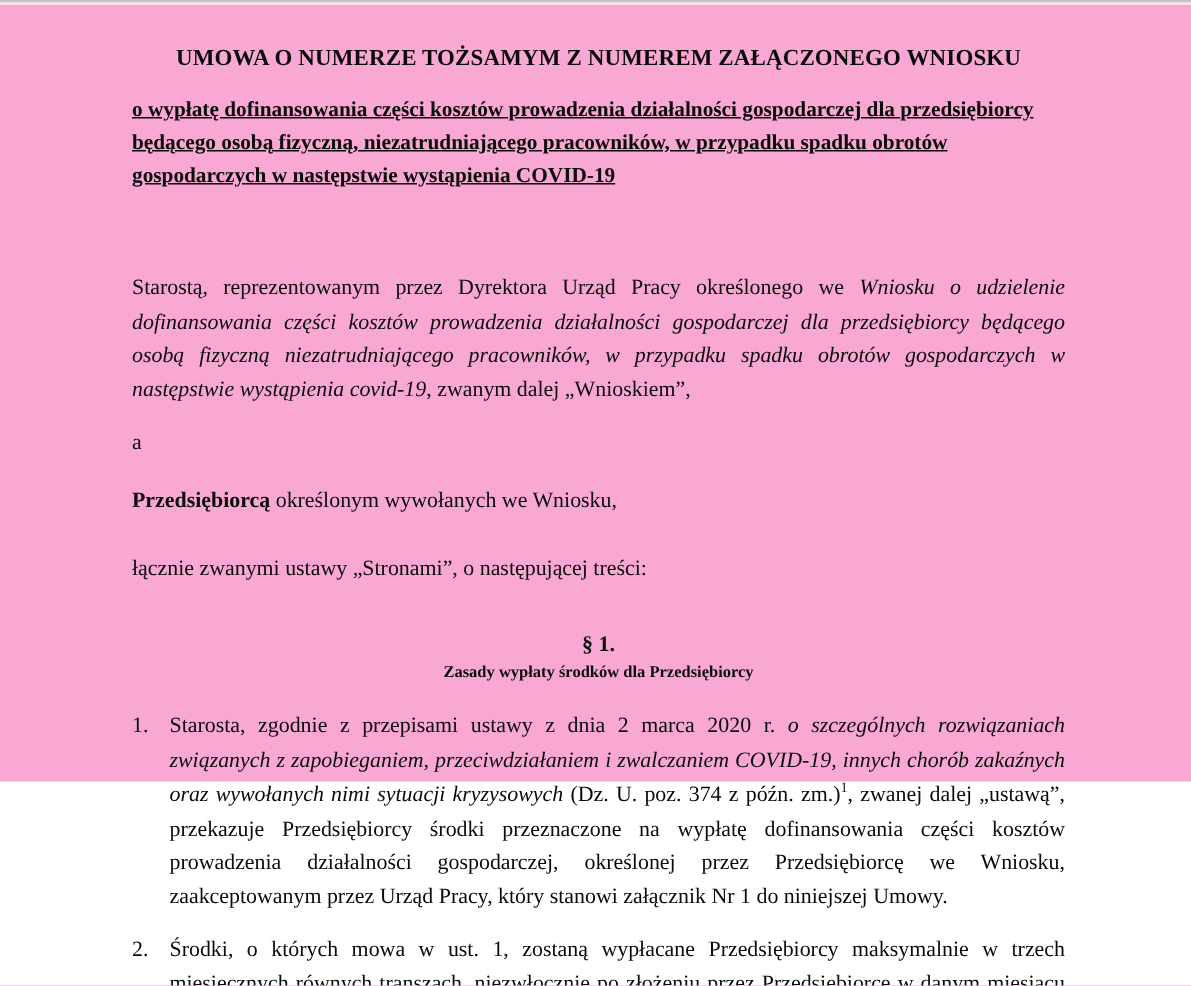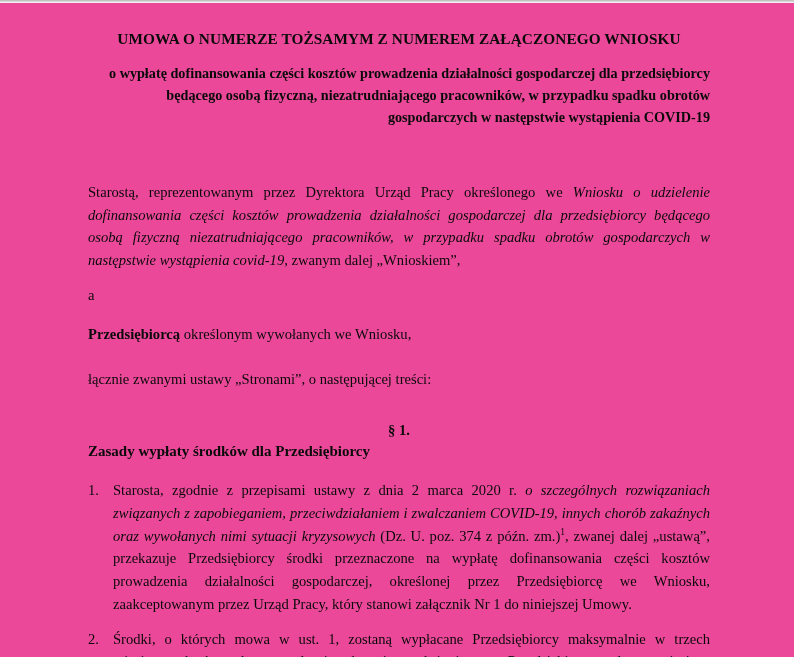--- a/index.html
+++ b/index.html
@@ -19,24 +19,24 @@
     position: absolute;
     top: 0;
     left: 0;
     width: 794px;
     height: 3px;
     background: linear-gradient(to bottom, #b9b9b9 0%, #cfcfcf 40%, #ebebeb 75%, #ffffff 100%);
   }
   .page {
     position: relative;
     width: 794px;
-    height: 657px;
+    height: 521px;
     box-sizing: border-box;
     padding: 0;
-    background: #ec4899;
+    background: #f9a8d4;
   }
   .content {
     position: absolute;
     left: 88px;
     top: 0;
     width: 622px;
   }
 
   
   .doc-title {
@@ -44,24 +44,25 @@
     font-weight: bold;
     text-align: center;
     letter-spacing: 0.1px;
     margin: 0;
     padding-top: 30px;
     line-height: 1.2;
   }
   .doc-subtitle {
     font-size: 14.2px;
     font-weight: bold;
-    text-align: right;
+    text-align: left;
     margin: 0;
     padding-top: 15px;
     line-height: 1.52;
+    text-decoration: underline;
   }
 
   
   p.body-par {
     font-size: 14.6px;
     margin: 0;
     text-align: justify;
     line-height: 1.55;
   }
   .gap-lg { height: 31px; }
@@ -74,22 +75,23 @@
 
   
   .section-num {
     font-size: 14.6px;
     font-weight: bold;
     text-align: center;
     margin: 0;
     line-height: 1.35;
   }
   .section-title {
-    font-size: 15px;
+    font-size: 11px;
     font-weight: bold;
+    text-align: center;
     margin: 0;
     line-height: 1.4;
   }
 
   
   ol.clause-list {
     list-style: none;
     margin: 0;
     padding: 0;
   }

